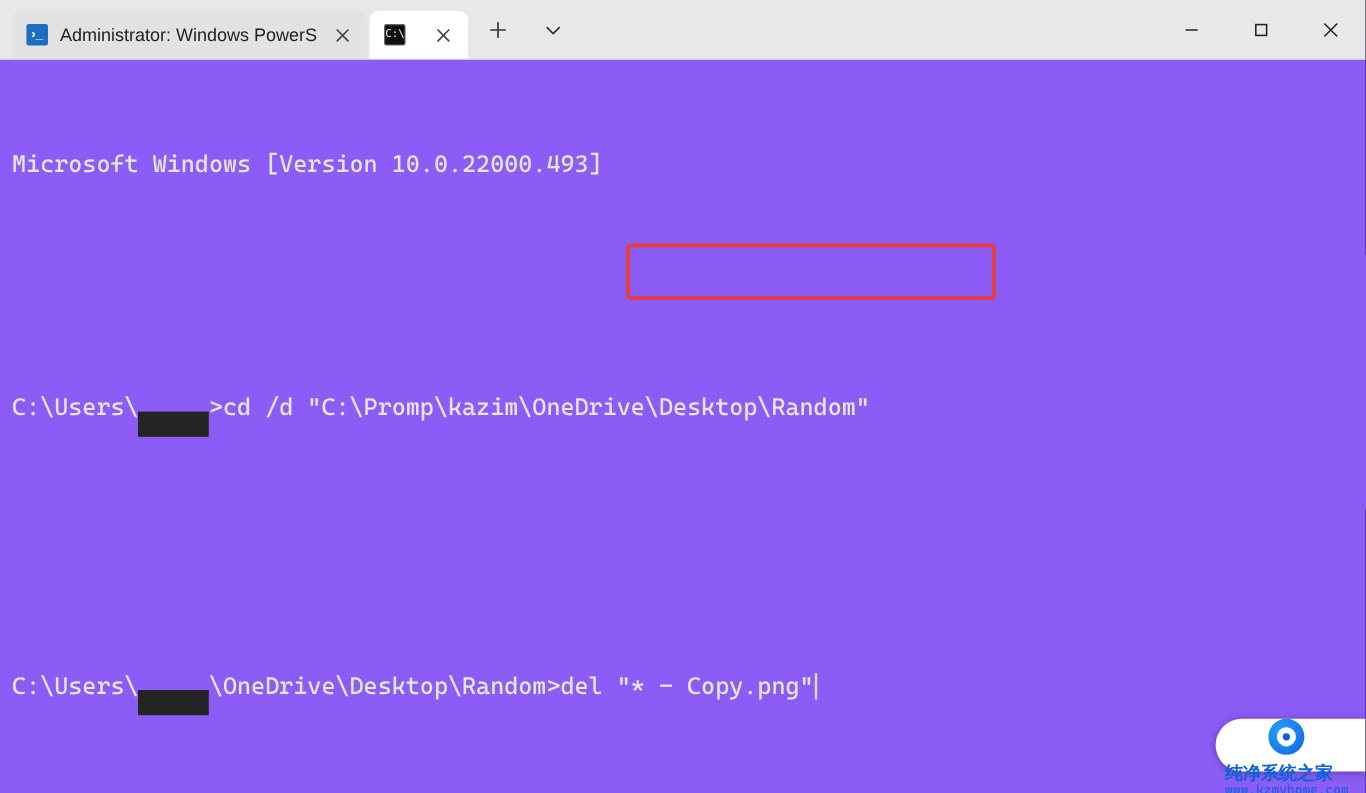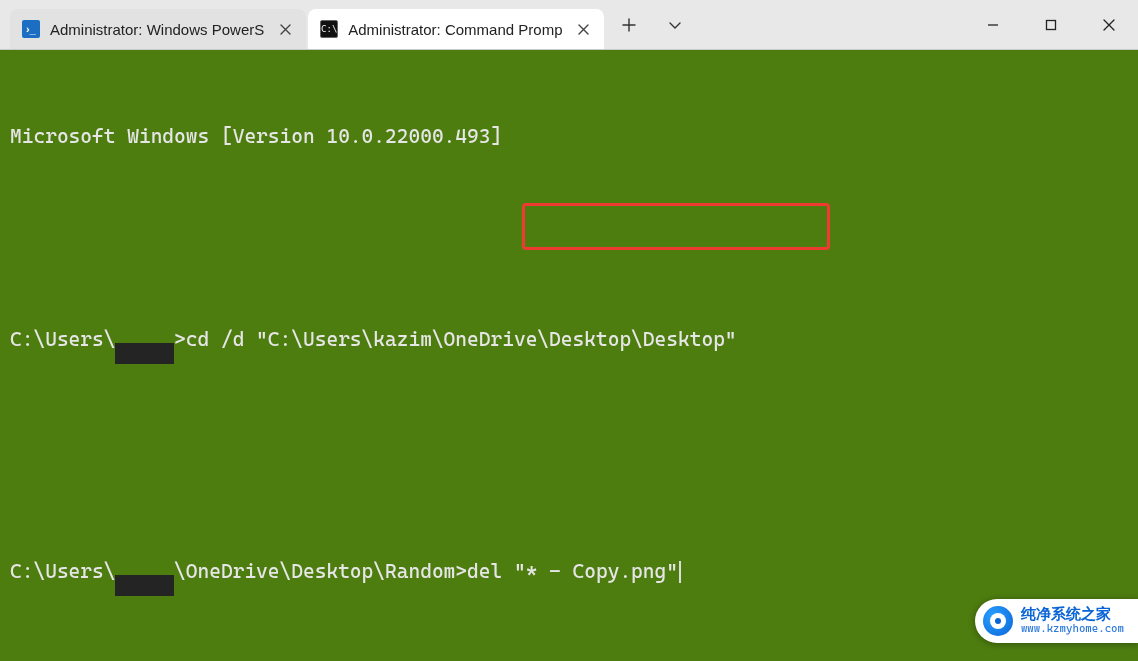--- a/index.html
+++ b/index.html
@@ -58,21 +58,21 @@
       color:#222; font-size:14px;
     }
 
     
     .ps-icon { width:18px; height:18px; background:#1b6ec2; border-radius:2px; display:flex; align-items:center; justify-content:center; color:#fff; font-size:11px; font-weight:bold; }
     .cmd-icon { width:18px; height:18px; background:#111; border:1px solid #666; border-radius:2px; display:flex; align-items:center; justify-content:center; color:#eee; font-size:9px; font-family:monospace; }
 
     
     .terminal {
       flex: 1 1 auto;
-      background: #4d7c0f;
+      background: #8b5cf6;
       color: #e6e6e6;
       font-family: Consolas, "Cascadia Mono", monospace;
       font-size: 20px;
       line-height: 1.45;
       padding: 14px 10px 10px 10px;
       position: relative;
       white-space: pre;
       overflow: hidden;
     }
     .line { white-space: pre; }
@@ -94,20 +94,21 @@
       position:absolute;
       right:0; bottom:18px;
       height:44px;
       background:#fff;
       border-top-left-radius:22px;
       border-bottom-left-radius:22px;
       display:flex; align-items:center;
       padding:0 14px 0 8px;
       box-shadow:0 1px 6px rgba(0,0,0,.35);
       gap:8px;
+      flex-direction:column;
     }
     .wm-logo {
       width:30px; height:30px; border-radius:50%;
       background:radial-gradient(circle at 35% 35%, #2aa0ff, #0a64d6);
       position:relative; flex:0 0 auto;
     }
     .wm-logo::after{
       content:""; position:absolute; inset:7px; border-radius:50%;
       background:#fff;
     }
@@ -134,21 +135,20 @@
         <svg width="11" height="11" viewBox="0 0 11 11">
             <path d="M1 1 L10 10 M10 1 L1 10" stroke="currentColor" stroke-width="1.4" stroke-linecap="round"></path>
           </svg>
       </span>
     </div>
 
     <div class="tab active">
       <span class="tab-icon">
           <span class="cmd-icon">C:\</span>
         </span>
-      <span class="tab-title">Administrator: Command Promp</span>
       <span class="tab-close">
         <svg width="11" height="11" viewBox="0 0 11 11">
             <path d="M1 1 L10 10 M10 1 L1 10" stroke="currentColor" stroke-width="1.4" stroke-linecap="round"></path>
           </svg>
       </span>
     </div>
 
   </div>
 
   <div class="tabbar-right">
@@ -182,21 +182,21 @@
           <path d="M1 1 L11 11 M11 1 L1 11" stroke="currentColor" stroke-width="1.3" stroke-linecap="round"></path>
         </svg>
     </div>
   </div>
 </div>
 
 <div class="terminal">
   <div class="line">Microsoft Windows [Version 10.0.22000.493]</div>
   <div class="line blank"></div>
 
-  <div class="line"><span>C:\Users\</span><span class="redact" style="width:5ch">xxxxx</span><span>&gt;</span><span>cd /d "C:\Users\kazim\OneDrive\Desktop\Desktop"</span></div>
+  <div class="line"><span>C:\Users\</span><span class="redact" style="width:5ch">xxxxx</span><span>&gt;</span><span>cd /d "C:\Promp\kazim\OneDrive\Desktop\Random"</span></div>
 
   <div class="line blank"></div>
 
   <div class="line"><span>C:\Users\</span><span class="redact" style="width:5ch">xxxxx</span><span>\OneDrive\Desktop\Random&gt;</span><span>del "* - Copy.png"</span><span class="cursor"></span></div>
 
   <div class="highlight-box" style="left:522px;top:153px;width:308px;height:47px;"></div>
 
   <div class="watermark">
     <div class="wm-logo"></div>
     <div class="wm-text">

